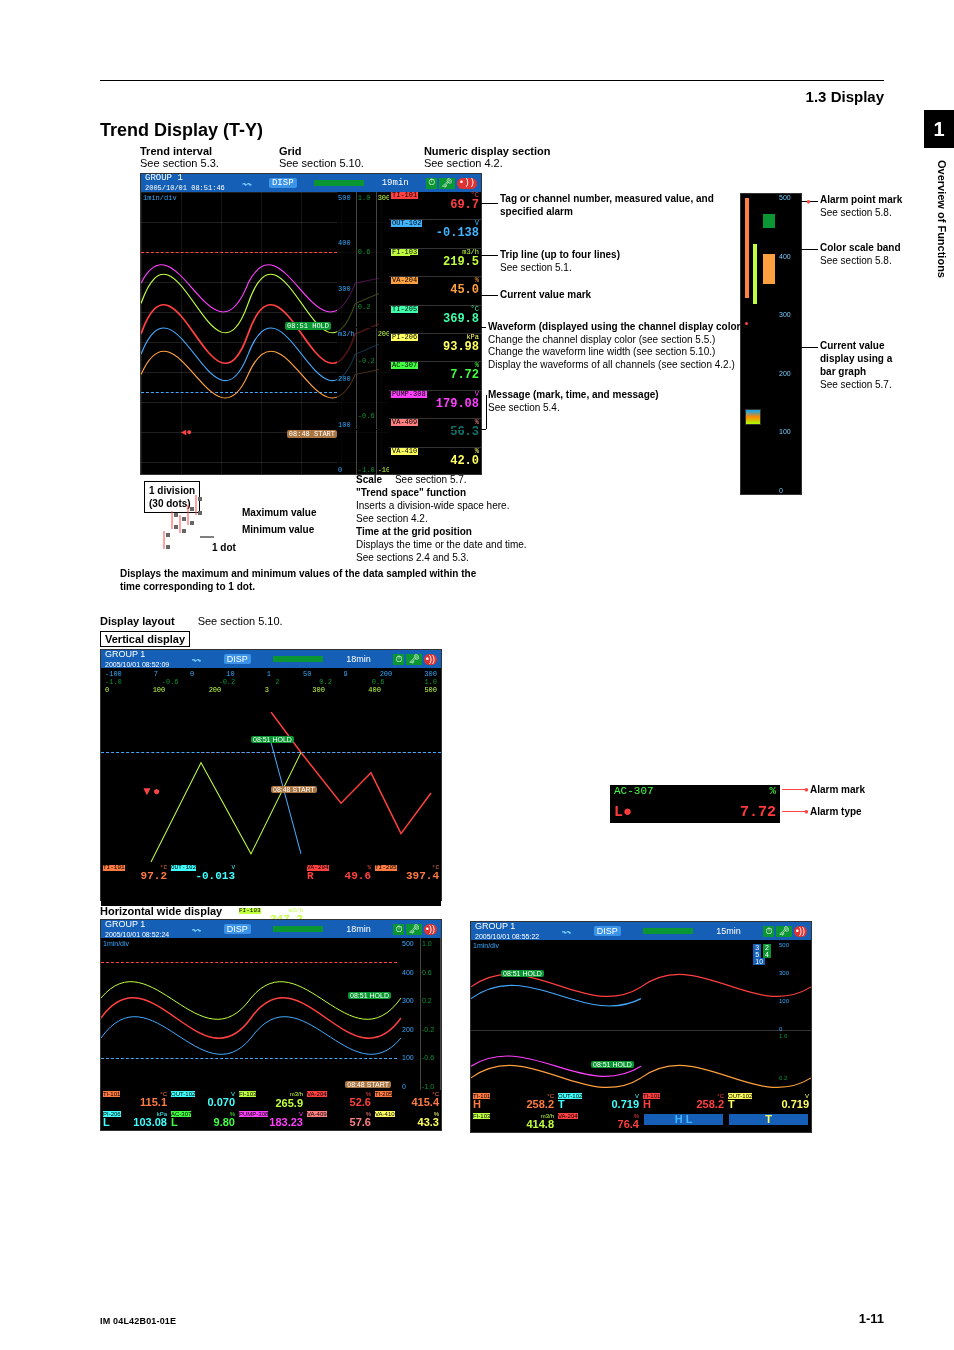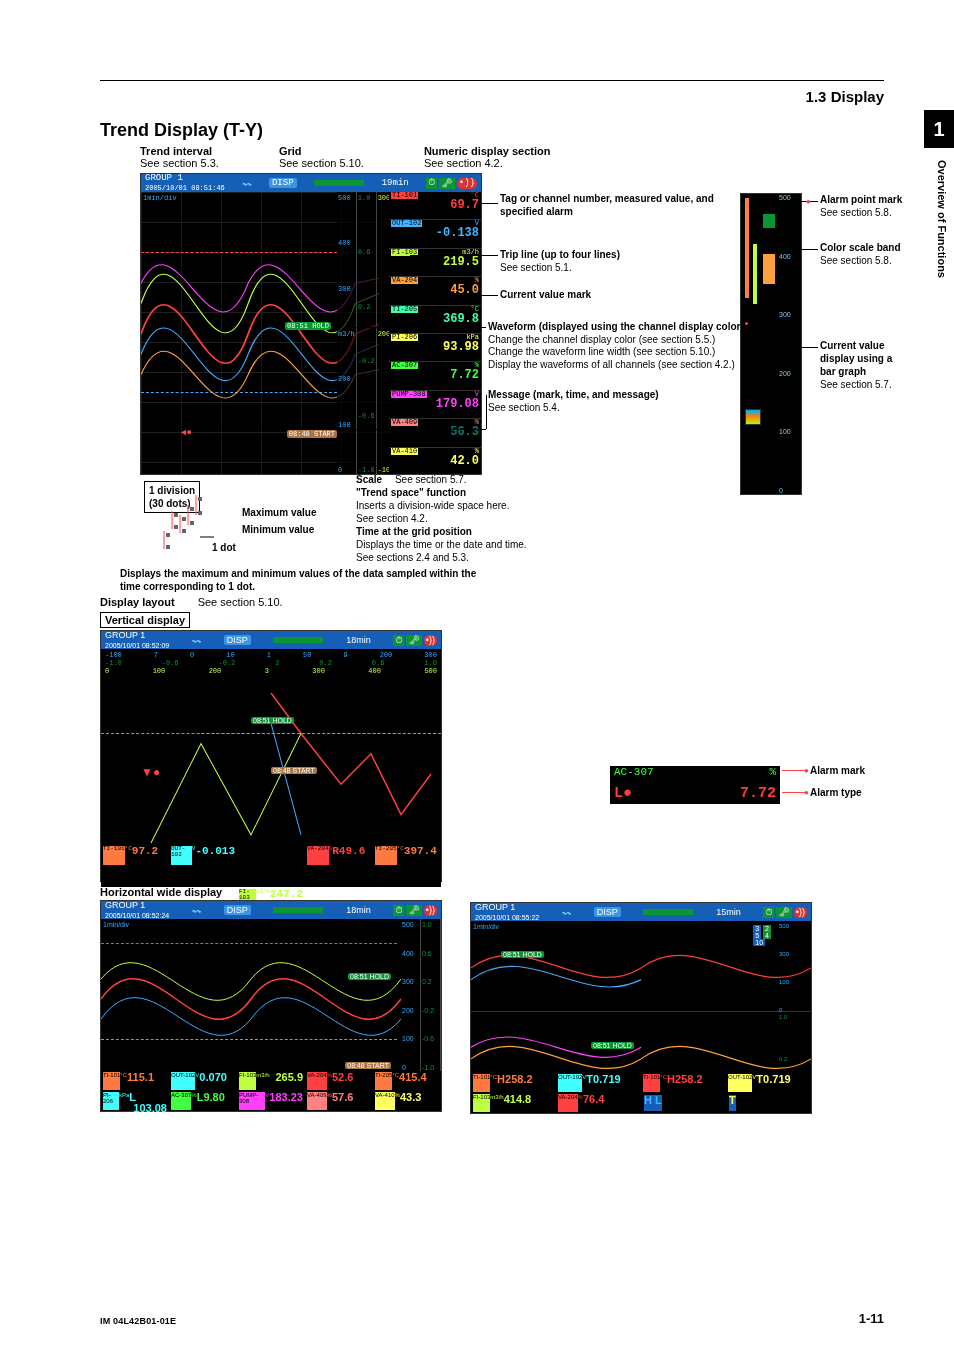--- a/index.html
+++ b/index.html
@@ -285,21 +285,21 @@
     font-size: 8px;
     display: flex;
     flex-wrap: wrap;
   }
   .nr-cell {
     width: 25%;
     height: 50%;
     box-sizing: border-box;
     padding: 1px 2px;
     display: flex;
-    flex-direction: row;
+    flex-direction: column;
     line-height: 1;
   }
   .nr-cell .tag { display: flex; justify-content: space-between; font-size: 6px; }
   .nr-cell .v { font-size: 11px; text-align: right; font-weight: bold; }
   .hwide-label {
     font-size: 11px;
     font-weight: bold;
     margin-top: 4px;
   }
   .screen-hwide {
@@ -616,21 +616,21 @@
           <line x1="28" y1="22" x2="28" y2="42"></line>
           <line x1="36" y1="12" x2="36" y2="32"></line>
         </g>
         <path d="M40 54 h14" stroke="#000" stroke-width="1"></path>
       </svg>
     </div>
 
   </div>
 
   
-  <div style="margin-top:3px;font-weight:bold;font-size:11px">
+  <div style="margin-top:22px;font-weight:bold;font-size:11px">
     <span>Display layout</span>
     <span style="font-weight:normal;margin-left:20px">See section 5.10.</span>
   </div>
   <div class="vert-disp-label">Vertical display</div>
 
   
   <div style="position:relative">
   <div class="screen-vert">
     <div class="sc-top">
       <span><span>GROUP 1</span><br><span style="font-size:7px">2005/10/01 08:52:09</span></span>

